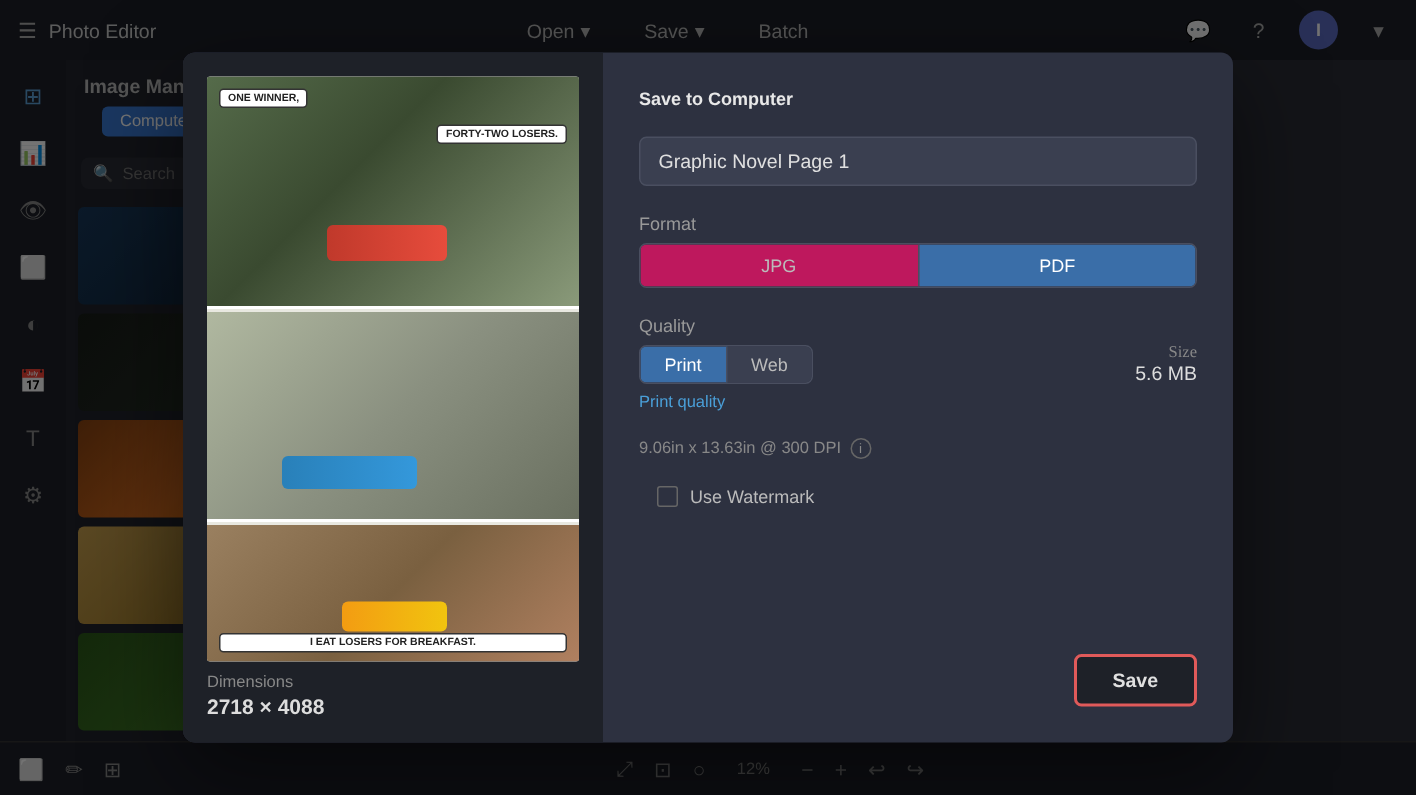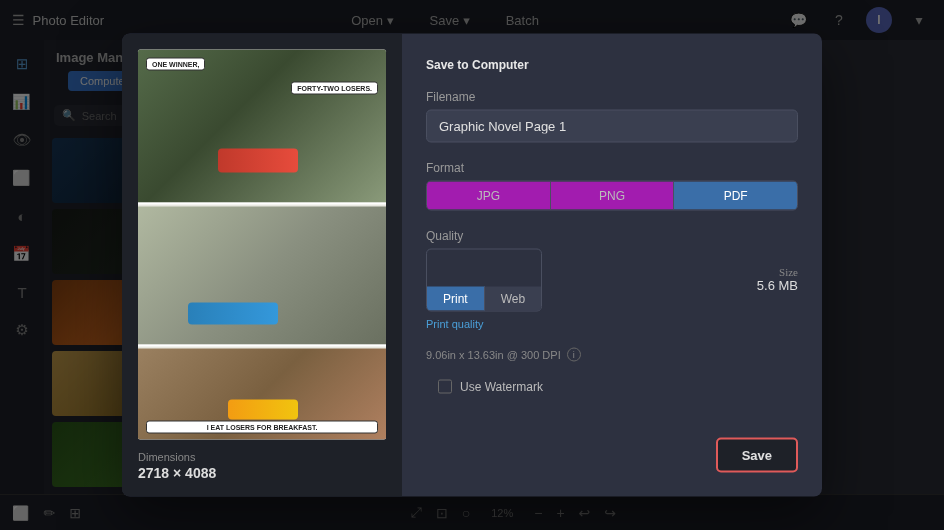--- a/index.html
+++ b/index.html
@@ -346,21 +346,21 @@
       border-radius: 5px;
       overflow: hidden;
       border: 1px solid #4a4f60;
     }
     .format-btn {
       flex: 1;
       padding: 7px 0;
       text-align: center;
       font-size: 12px;
       color: #bbb;
-      background: #a21caf;
+      background: #be185d;
       cursor: pointer;
       border: none;
       border-right: 1px solid #4a4f60;
       font-family: inherit;
     }
     .format-btn:last-child { border-right: none; }
     .format-btn.active {
       background: #3a6ea8;
       color: white;
     }
@@ -379,21 +379,20 @@
     }
     .quality-tab {
       padding: 5px 16px;
       font-size: 12px;
       color: #bbb;
       background: #3a3f50;
       cursor: pointer;
       border: none;
       border-right: 1px solid #4a4f60;
       font-family: inherit;
-      margin-top: 37px;
     }
     .quality-tab:last-child { border-right: none; }
     .quality-tab.active {
       background: #3a6ea8;
       color: white;
     }
     .print-quality-link {
       font-size: 11px;
       color: #4a9fd8;
       cursor: pointer;
@@ -588,29 +587,27 @@
     <div class="dialog-dims">
       <div class="dims-label">Dimensions</div>
       <div class="dims-value">2718 × 4088</div>
     </div>
   </div>
 
   <div class="dialog-options">
     <div class="dialog-title">Save to Computer</div>
 
     <div class="field-group">
-      <span class="field-label">Filename</span>
       <input class="filename-input" type="text" value="Graphic Novel Page 1" style="">
     </div>
 
     <div class="field-group">
       <span class="field-label">Format</span>
       <div class="format-group">
         <button class="format-btn">JPG</button>
-        <button class="format-btn">PNG</button>
         <button class="format-btn active">PDF</button>
       </div>
     </div>
 
     <div class="quality-row">
       <div class="quality-left">
         <span class="field-label">Quality</span>
         <div class="quality-tabs">
           <button class="quality-tab active">Print</button>
           <button class="quality-tab">Web</button>

